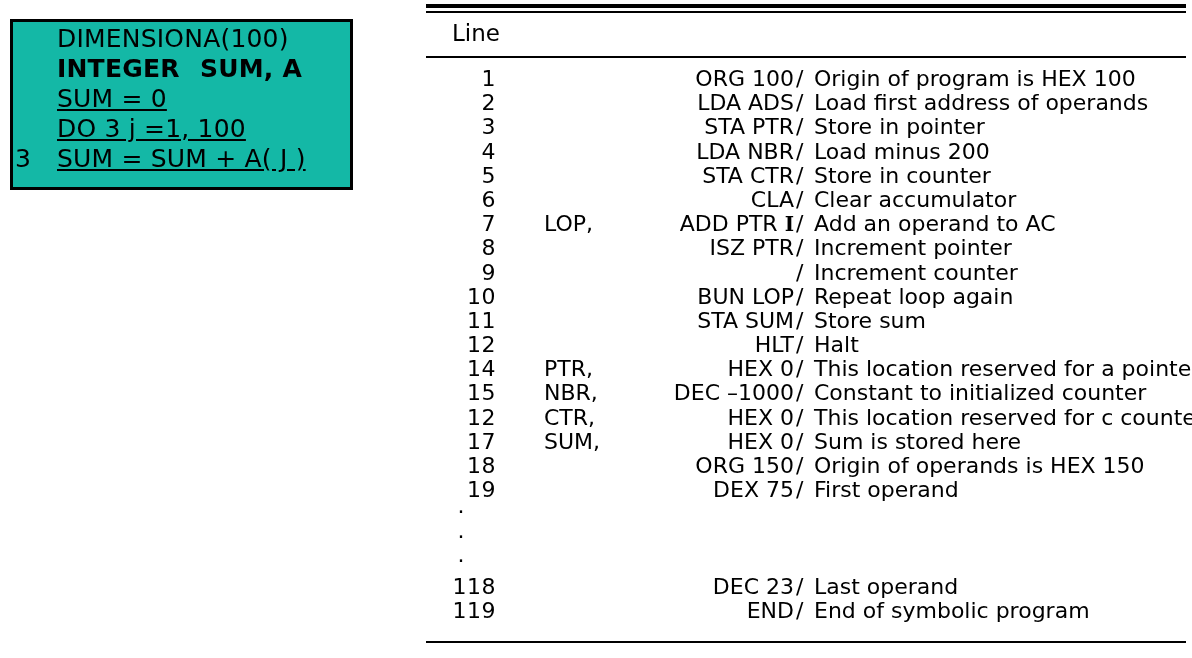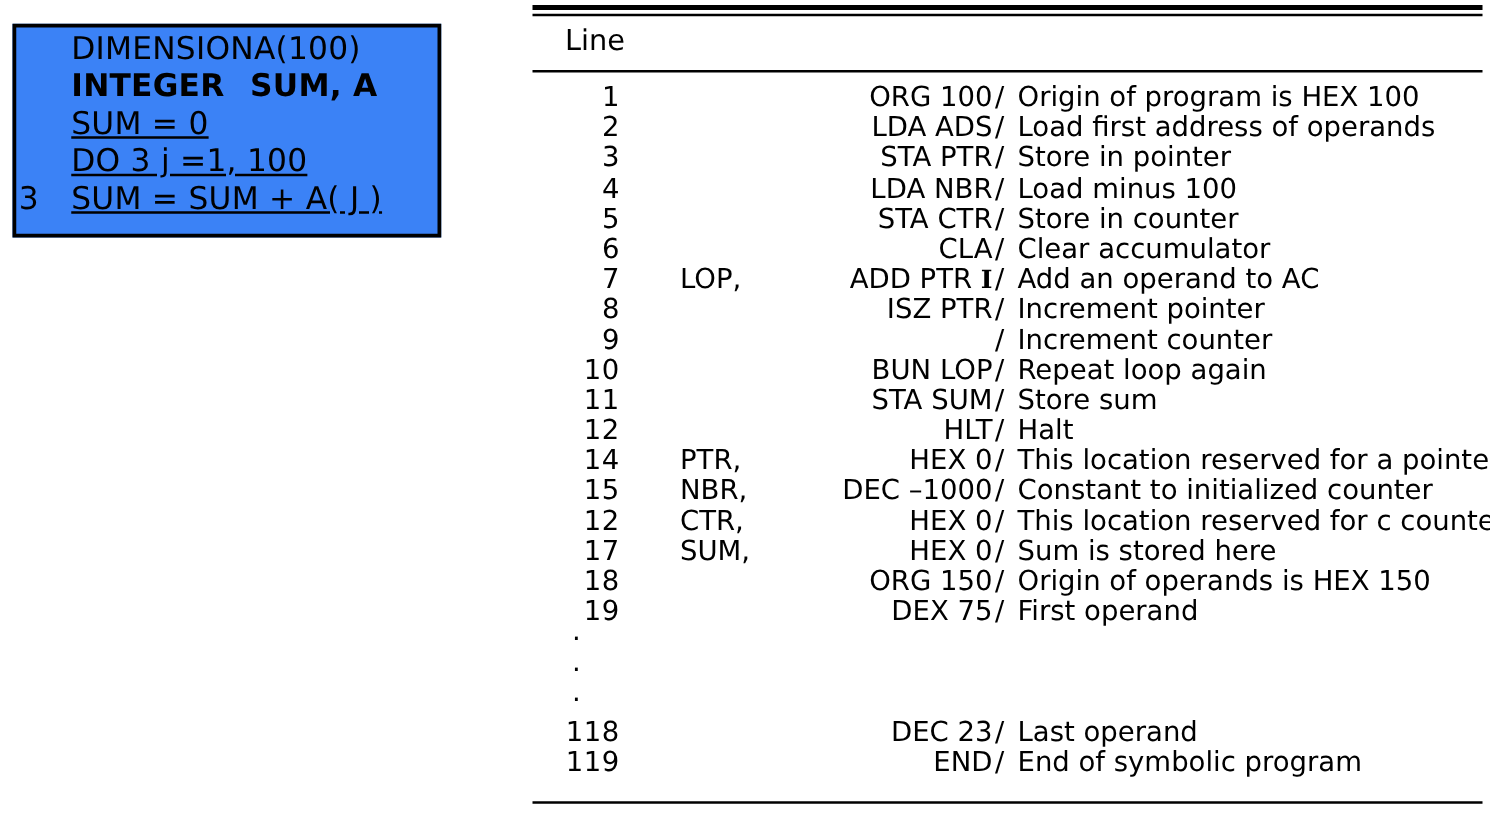--- a/index.html
+++ b/index.html
@@ -18,21 +18,21 @@
 
   
   #fortran-box {
     position: absolute;
     left: 10px;
     top: 19px;
     width: 343px;
     height: 171px;
     border: 3px solid #000000;
     box-sizing: border-box;
-    background: #3b82f6;
+    background: #14b8a6;
   }
   .fort-line {
     position: absolute;
     left: 0;
     width: 100%;
     height: 30px;
     display: flex;
     align-items: center;
     font-size: 25px;
     letter-spacing: 0.2px;
@@ -189,21 +189,21 @@
       <div class="row">
         <div class="c-num">3</div>
         <div class="c-lbl"></div>
         <div class="c-ins"><span>STA PTR</span></div>
         <div class="c-cmt"><span class="slash">/</span><span>Store in pointer</span></div>
       </div>
       <div class="row">
         <div class="c-num">4</div>
         <div class="c-lbl"></div>
         <div class="c-ins"><span>LDA NBR</span></div>
-        <div class="c-cmt"><span class="slash">/</span><span>Load minus 100</span></div>
+        <div class="c-cmt"><span class="slash">/</span><span>Load minus 200</span></div>
       </div>
       <div class="row">
         <div class="c-num">5</div>
         <div class="c-lbl"></div>
         <div class="c-ins"><span>STA CTR</span></div>
         <div class="c-cmt"><span class="slash">/</span><span>Store in counter</span></div>
       </div>
       <div class="row">
         <div class="c-num">6</div>
         <div class="c-lbl"></div>

